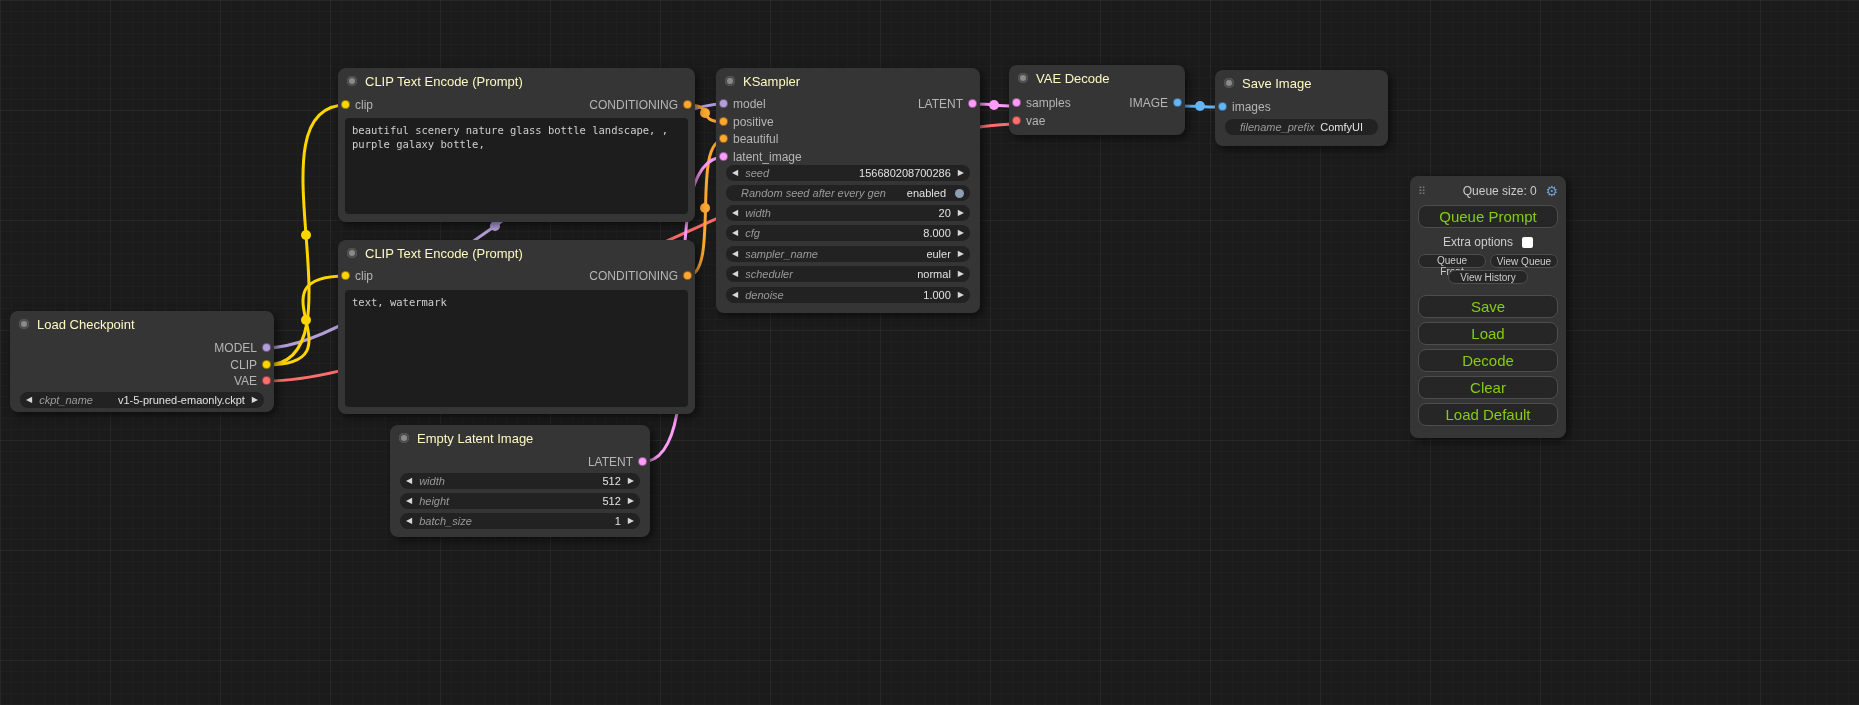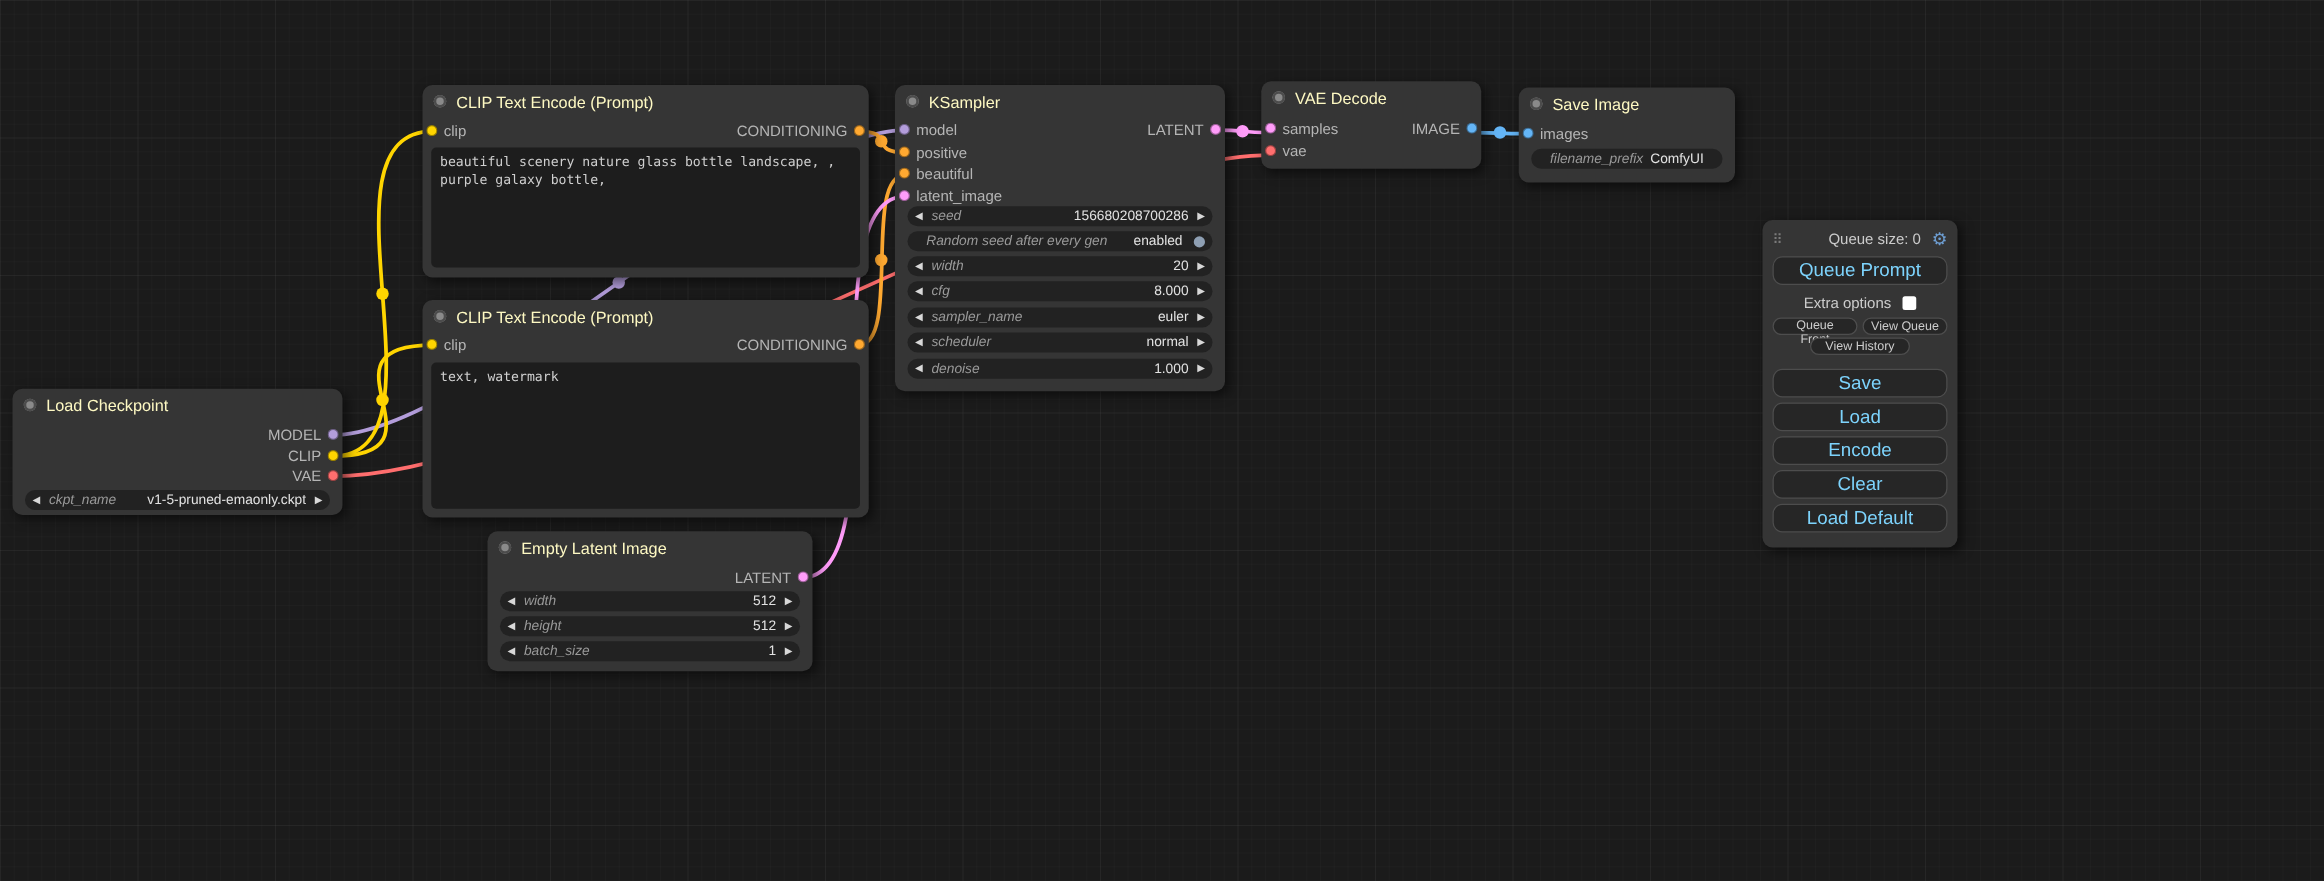--- a/index.html
+++ b/index.html
@@ -57,21 +57,21 @@
     color:#cfcfcf; font-family:"DejaVu Sans Mono", monospace; font-size:10.5px; line-height:14px;
     padding:5px 7px; resize:none; outline:none; overflow:hidden; }
 
   .queue-panel { position:absolute; left:1410px; top:176px; width:156px; z-index:3;
     background:#353535; border-radius:8px; box-shadow:3px 3px 9px rgba(0,0,0,0.55);
     padding:6px 8px 10px; display:flex; flex-direction:column; }
   .qp-header { display:flex; align-items:center; justify-content:space-between; height:18px; margin:0 0 3px; }
   .drag-handle { color:#7a7a7a; font-size:11px; cursor:move; }
   .queue-size { color:#cccccc; font-size:12px;margin-left:28px; }
   .gear { color:#6E9FD4; font-size:14px; cursor:pointer; }
-  .qp-btn { background:#262626; border:1px solid #4d4d4d; border-radius:8px; color:#7dd3fc;
+  .qp-btn { background:#262626; border:1px solid #4d4d4d; border-radius:8px; color:#84cc16;
     font-size:15px; font-family:inherit; height:23px; margin:2px 0; cursor:pointer; padding:0; }
   .extra-row { display:flex; align-items:center; justify-content:center; gap:9px;
     color:#cccccc; font-size:12px; height:18px; margin:3px 0 2px; }
   .checkbox { width:11px; height:11px; background:#ffffff; border-radius:2px; cursor:pointer; }
   .small-row { display:flex; gap:4px; justify-content:center; margin:1px 0; }
   .qp-btn.small { font-size:10px; height:14px; border-radius:8px; margin:0; padding:0 5px; color:#cccccc; flex:1; }
   .small-row.center .qp-btn.small { flex:none; width:80px; }
   .qp-btn.group-start { margin-top:10px; }
 </style>
 </head>
@@ -298,16 +298,16 @@
   </div>
   <div class="small-row">
     <button class="qp-btn small">Queue Front</button>
     <button class="qp-btn small">View Queue</button>
   </div>
   <div class="small-row center">
     <button class="qp-btn small">View History</button>
   </div>
   <button class="qp-btn group-start">Save</button>
   <button class="qp-btn">Load</button>
-  <button class="qp-btn">Encode</button>
+  <button class="qp-btn">Decode</button>
   <button class="qp-btn">Clear</button>
   <button class="qp-btn">Load Default</button>
 </div>
 
 </body></html>

